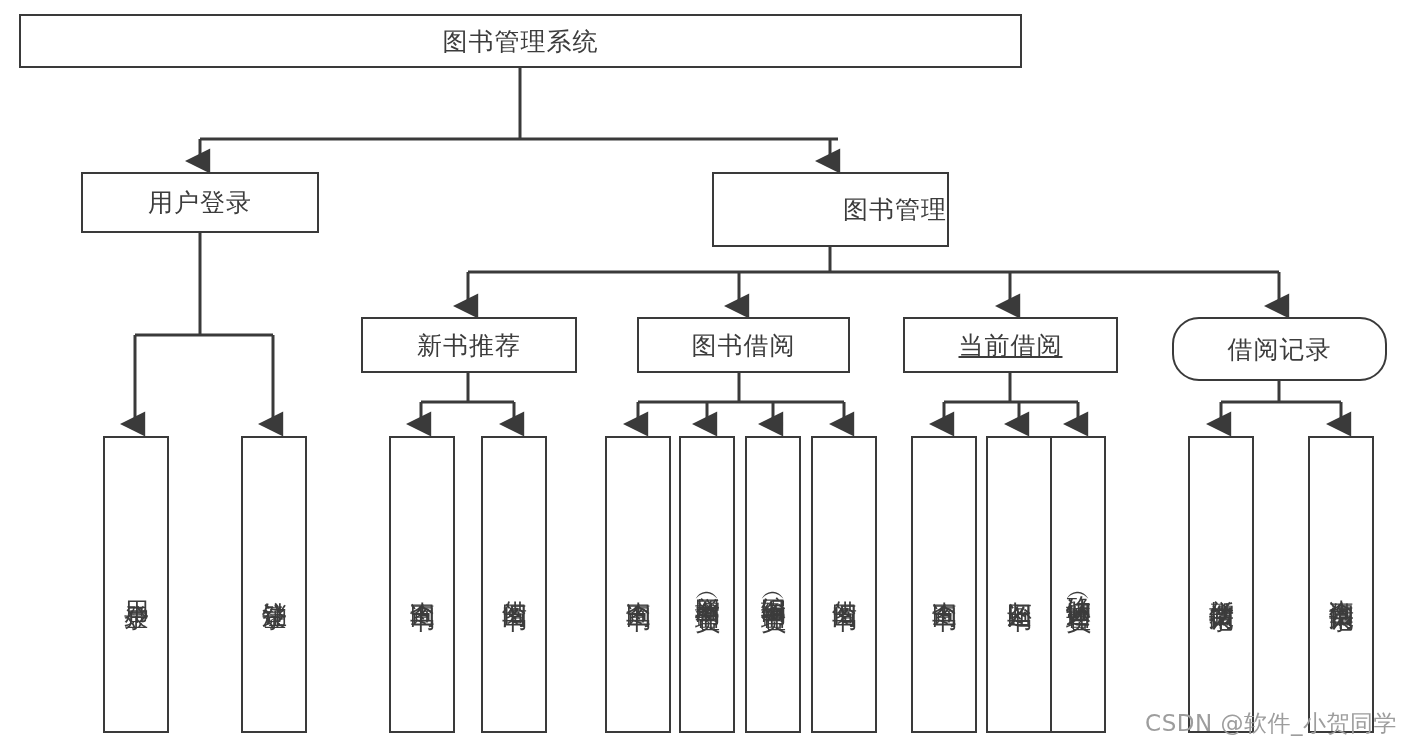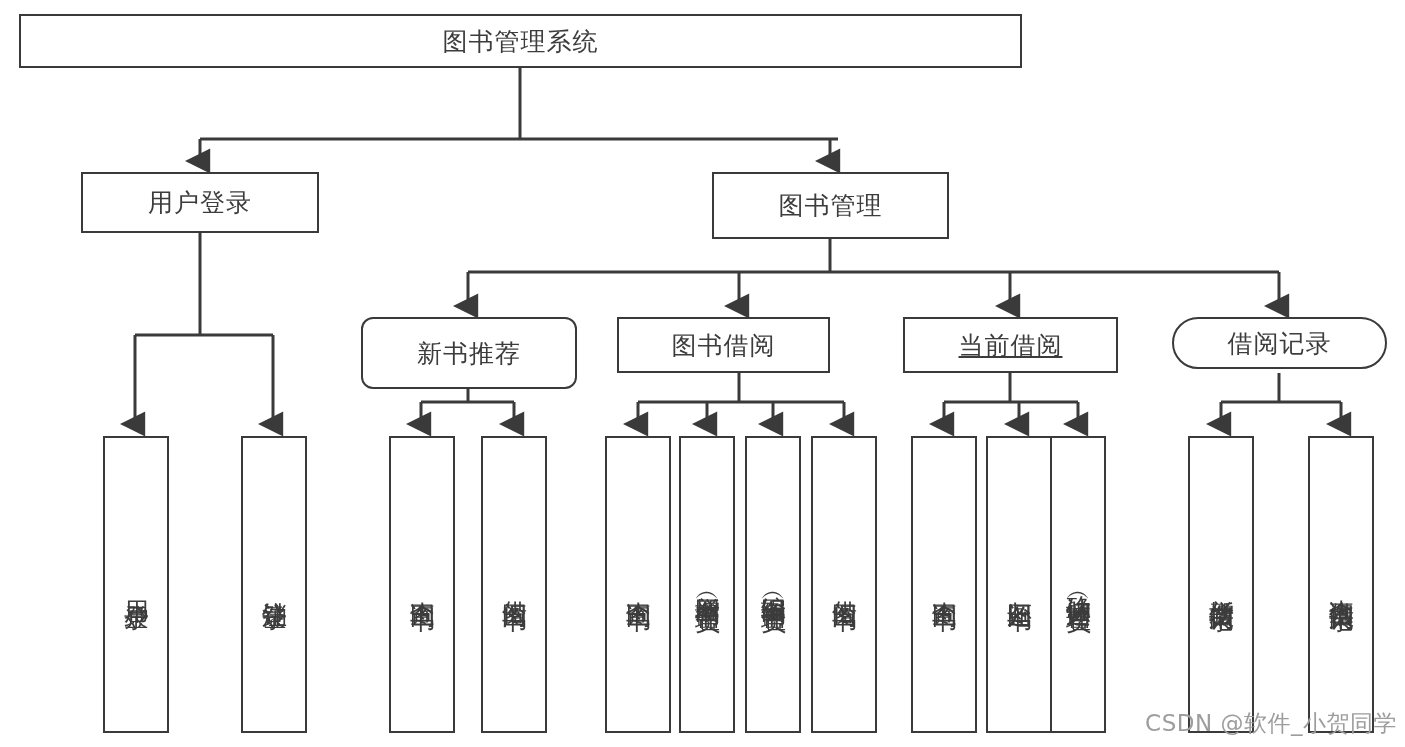--- a/index.html
+++ b/index.html
@@ -122,34 +122,34 @@
     </g>
   </svg>
 
   <div class="node h" style="left: 19px; top: 14px; width: 1003px; height: 54px;">
     <span class="lbl">图书管理系统</span>
   </div>
 
   <div class="node h" style="left: 81px; top: 172px; width: 238px; height: 61px;">
     <span class="lbl">用户登录</span>
   </div>
-  <div class="node h" style="left: 712px; top: 172px; width: 237px; height: 67px;">
+  <div class="node h" style="left: 712px; top: 172px; width: 237px; height: 75px; justify-content: flex-end;">
     <span class="lbl">图书管理</span>
   </div>
 
-  <div class="node h" style="left: 361px; top: 317px; width: 216px; height: 72px; border-radius: 12px;">
+  <div class="node h" style="left: 361px; top: 317px; width: 216px; height: 56px;">
     <span class="lbl">新书推荐</span>
   </div>
-  <div class="node h" style="left: 617px; top: 317px; width: 213px; height: 56px;">
+  <div class="node h" style="left: 637px; top: 317px; width: 213px; height: 56px;">
     <span class="lbl">图书借阅</span>
   </div>
   <div class="node h" style="left: 903px; top: 317px; width: 215px; height: 56px; text-decoration: underline;">
     <span class="lbl">当前借阅</span>
   </div>
-  <div class="node h" style="left: 1172px; top: 317px; width: 215px; height: 52px; border-radius: 27px;">
+  <div class="node h" style="left: 1172px; top: 317px; width: 215px; height: 64px; border-radius: 27px;">
     <span class="lbl">借阅记录</span>
   </div>
 
   <div class="node v" style="left: 103px; top: 436px; width: 66px; height: 297px;">
     <span class="lbl">用户登录</span>
   </div>
   <div class="node v" style="left: 241px; top: 436px; width: 66px; height: 297px;">
     <span class="lbl">注销登录</span>
   </div>
   <div class="node v" style="left: 389px; top: 436px; width: 66px; height: 297px;">

